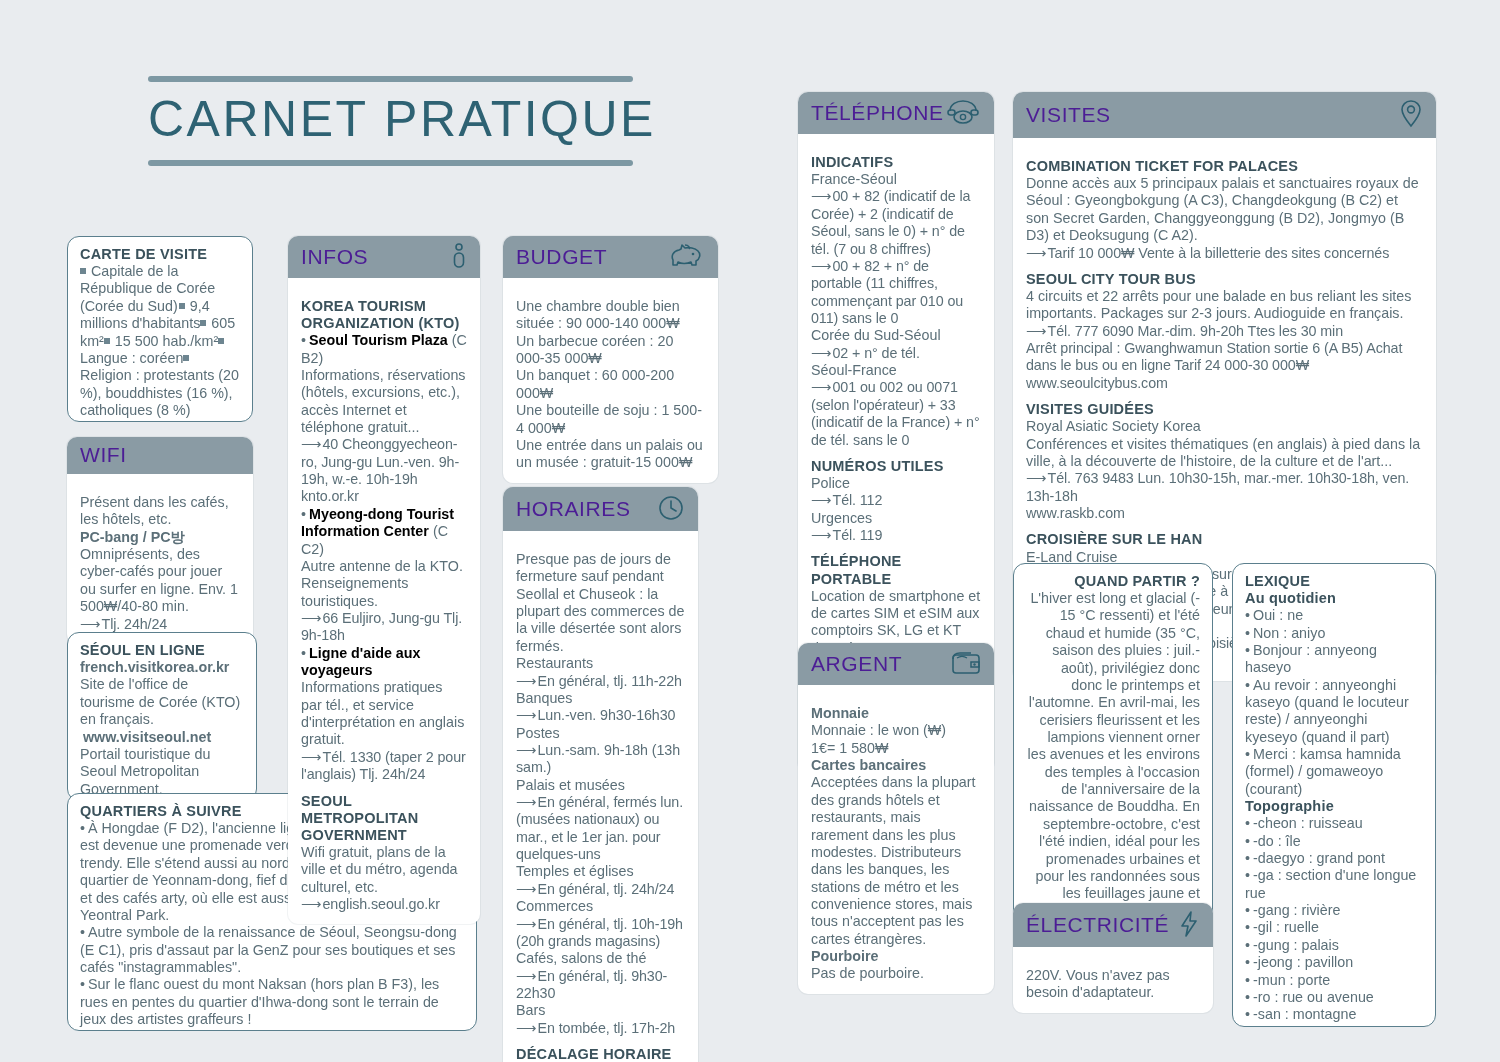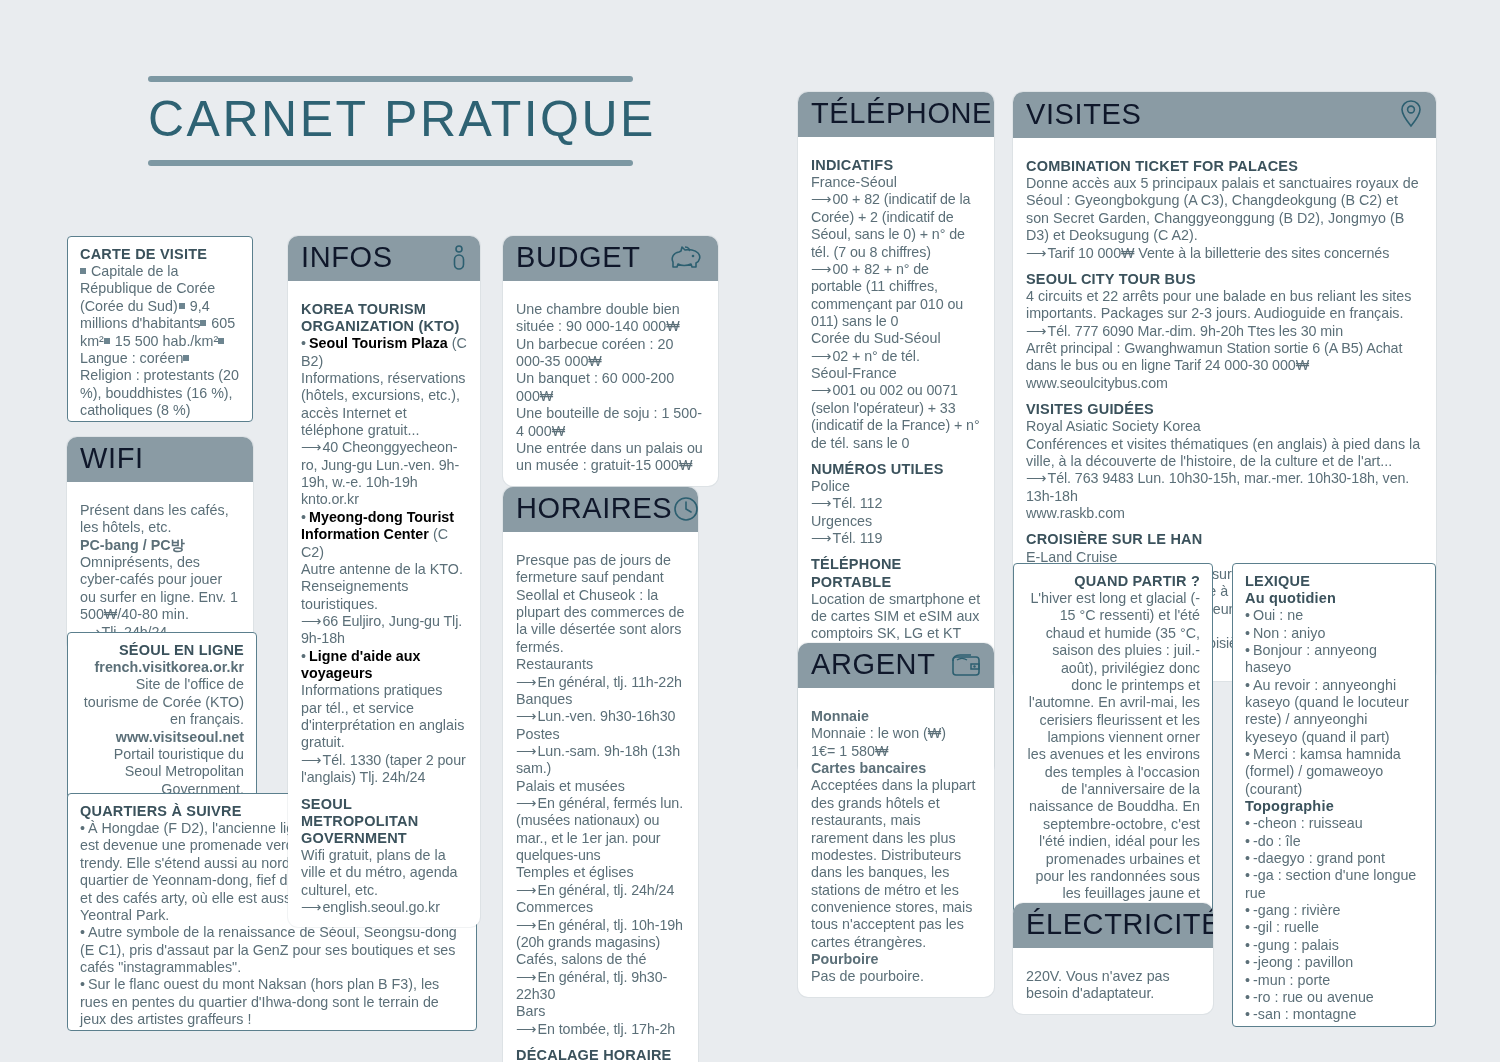--- a/index.html
+++ b/index.html
@@ -46,43 +46,43 @@
 
   
   .card {
     position: absolute;
     box-sizing: border-box;
   }
   
   .card.outlined {
     background: #ffffff;
     border: 1.5px solid #5b7f8d;
-    border-radius: 4px;
+    border-radius: 12px;
     padding: 9px 12px 2px 12px;
   }
   
   .card.headed {
     background: #ffffff;
     border-radius: 10px;
     overflow: hidden;
     box-shadow: 0 0 0 1px rgba(120,140,150,0.10);
   }
   .card-header {
     background: #8a9ba4;
     color: #2e6273;
     display: flex;
     align-items: center;
     justify-content: space-between;
     padding: 7px 13px 9px 13px;
   }
   .card-header .hdr-title {
-    font-size: 29px;
+    font-size: 21px;
     letter-spacing: 0.6px;
     font-weight: 500;
-    color: #0f172a;
+    color: #4c1d95;
     line-height: 1;
   }
   .card-header .hdr-icon {
     display: block;
     line-height: 0;
     color: #2c5f70;
   }
   .card-body {
     padding: 20px 13px 11px 13px;
   }
@@ -113,21 +113,21 @@
     background: #6d8590;
     margin-right: 5px;
     vertical-align: 2px;
   }
   .arw { letter-spacing: -2px; margin-right: 3px; }
   .gap { height: 9px; }
 
   
   #carte-de-visite { left: 67px;  top: 236px; width: 186px; }
   #wifi            { left: 67px;  top: 437px; width: 186px; }
-  #seoul-en-ligne  { left: 67px;  top: 632px; width: 190px; text-align: right; }
+  #seoul-en-ligne  { left: 67px;  top: 632px; width: 190px; }
   #quartiers       { left: 67px;  top: 793px; width: 410px; }
 
   #infos           { left: 288px; top: 236px; width: 192px; }
   #budget          { left: 503px; top: 236px; width: 215px; }
   #horaires        { left: 503px; top: 487px; width: 195px; }
 
   #telephone       { left: 798px; top: 92px;  width: 196px; }
   #argent          { left: 798px; top: 643px; width: 196px; }
 
   #visites         { left: 1013px; top: 92px; width: 423px; }

